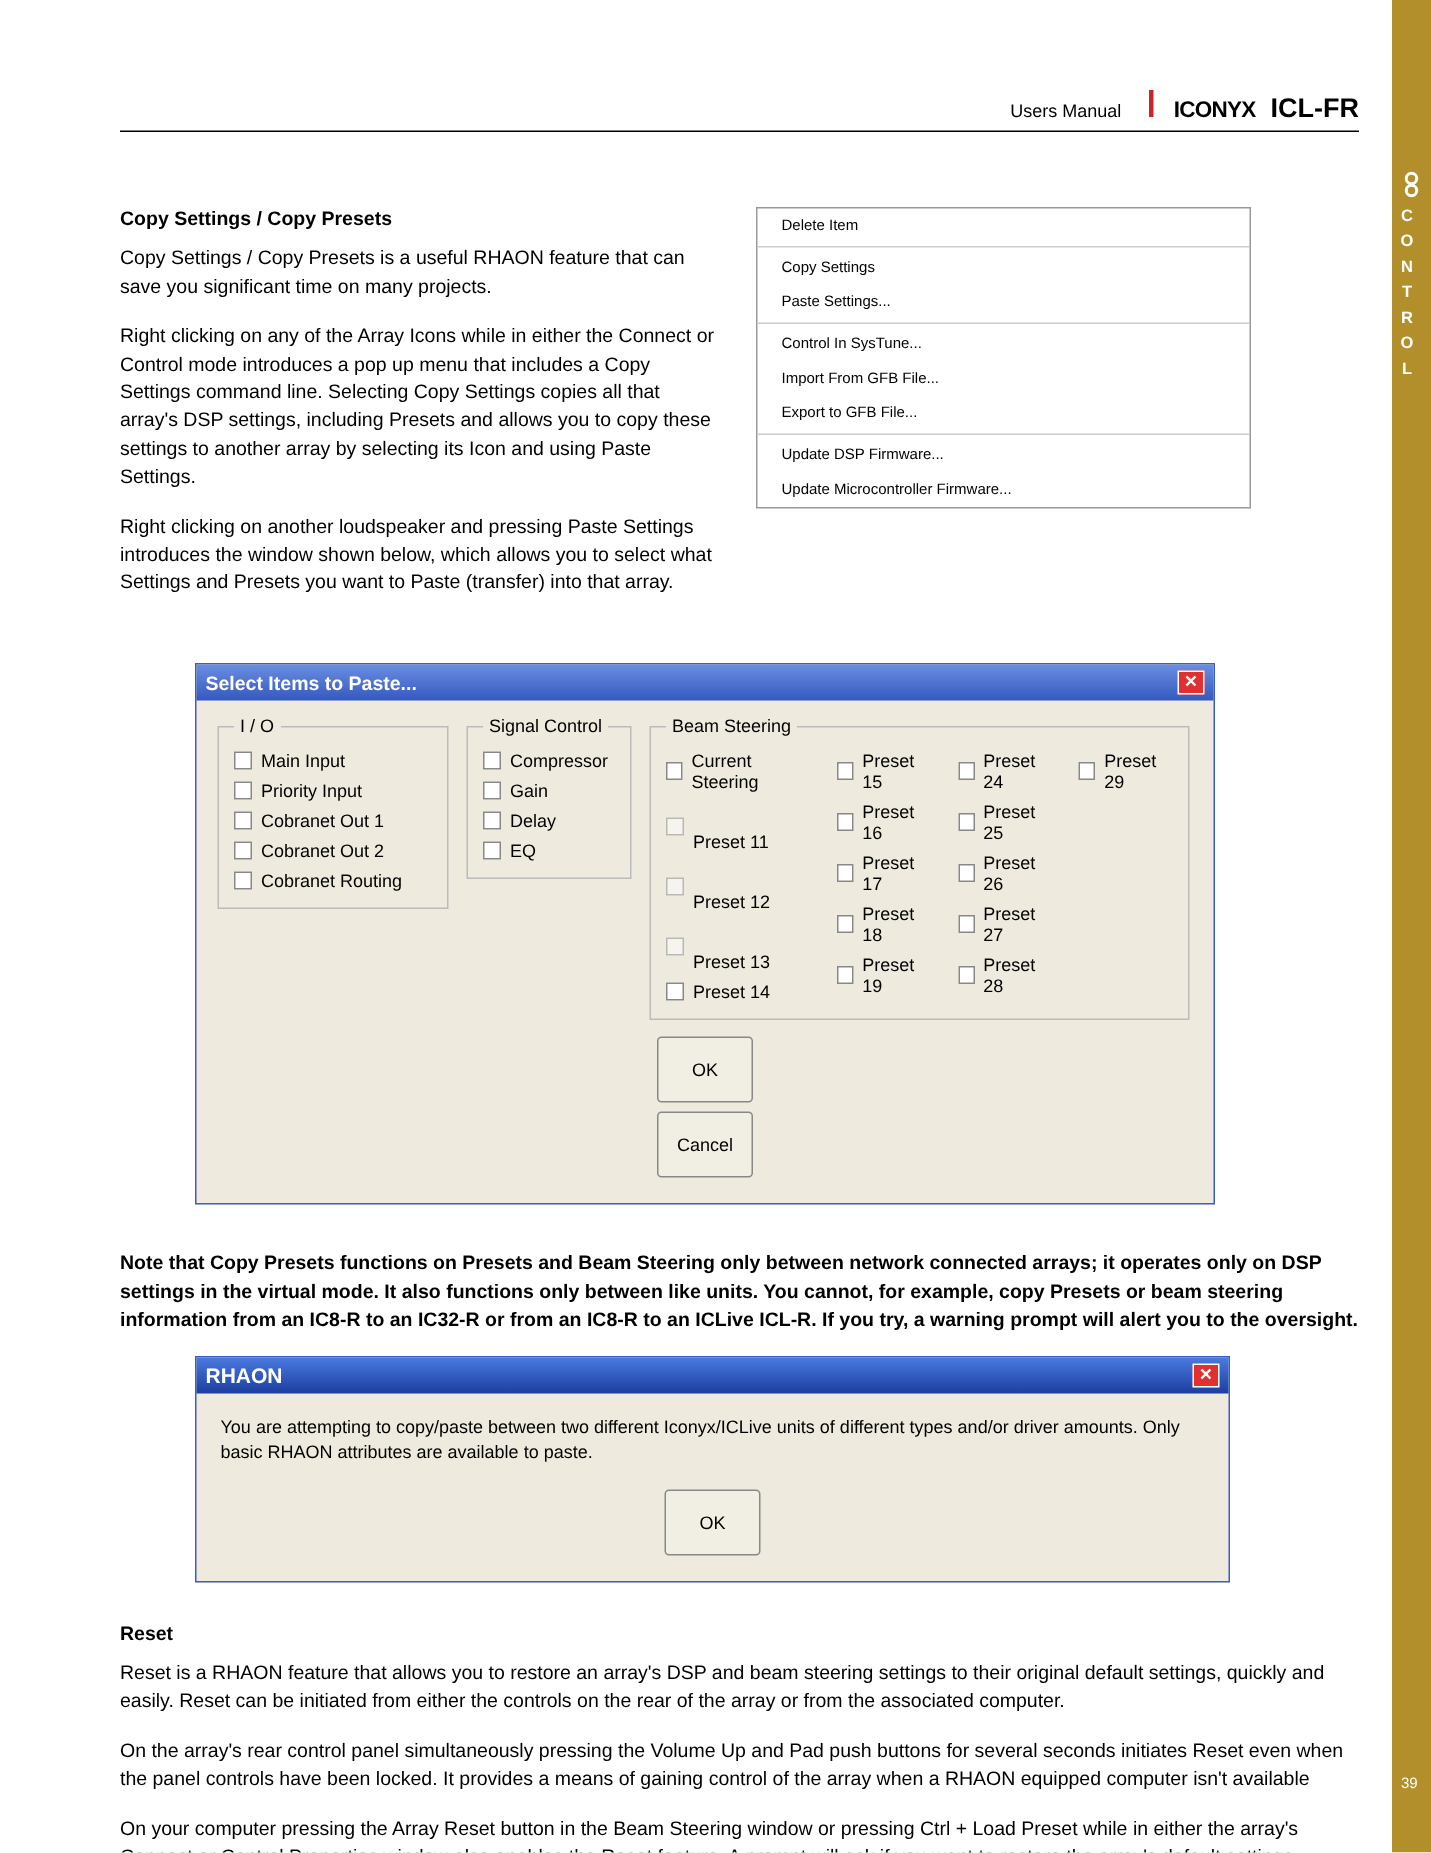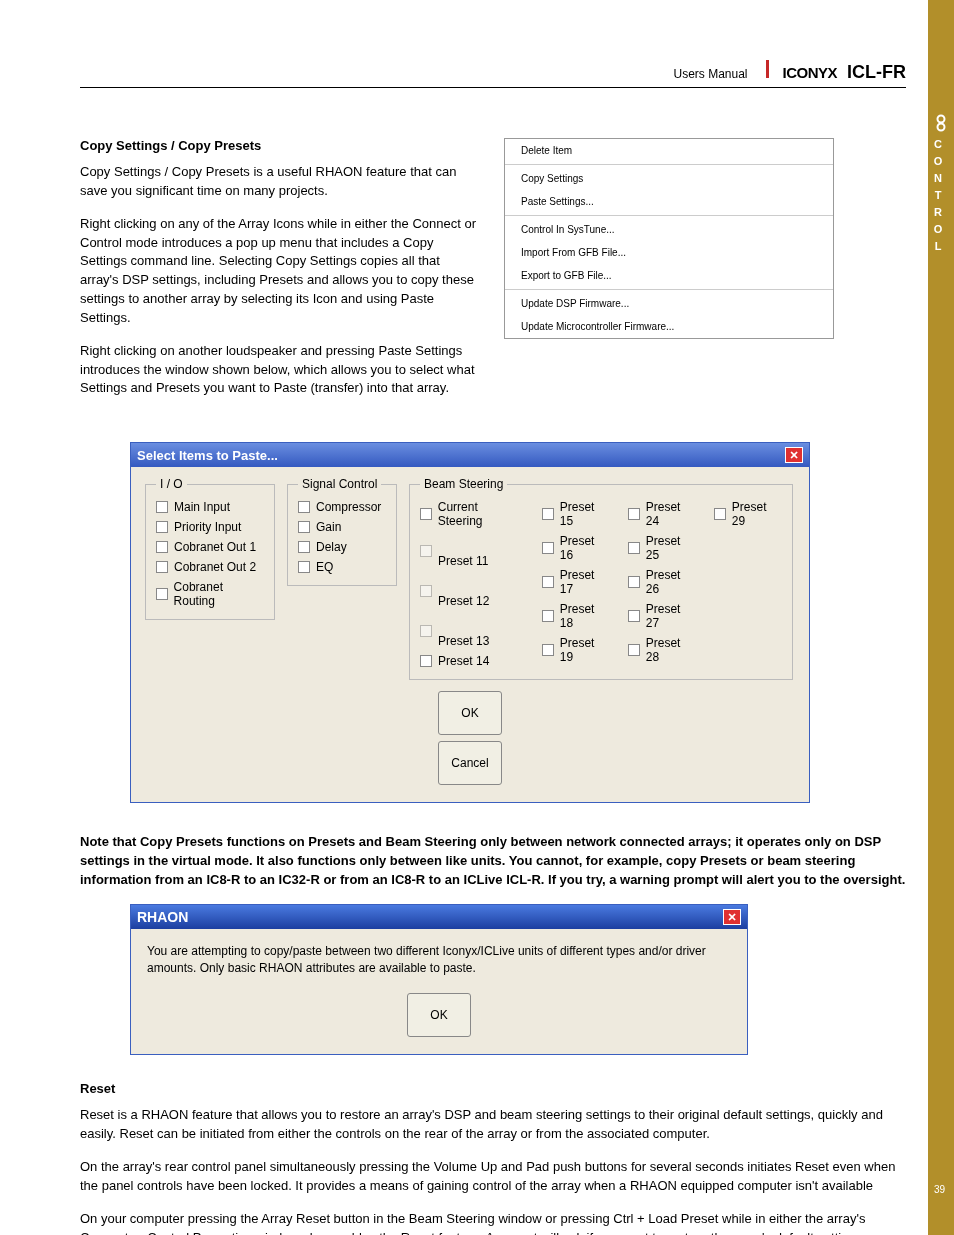--- a/index.html
+++ b/index.html
@@ -151,21 +151,21 @@
     border-radius: 3px;
     font-size: 12px;
     margin: 3px 0;
     text-align: center;
   }
 
   .note-para { margin-top: 30px; font-weight: bold; }
 
   
   .warn-dialog {
-    width: 618px;
+    width: 690px;
     margin: 10px 0 0 50px;
     border: 1px solid #3a5fbf;
     font-family: Tahoma, sans-serif;
     background: #eeeade;
   }
   .warn-dialog .titlebar {
     background: linear-gradient(#4a7ae0,#1c3ea0);
     color: #fff;
     font-weight: bold;
     font-size: 14px;
@@ -230,21 +230,21 @@
     </div>
   </div>
 
   <div class="dialog">
     <div class="titlebar">
       <span>Select Items to Paste...</span>
       <span class="close-btn">✕</span>
     </div>
     <div class="dialog-body">
       <div style="display:flex; gap:6px; align-items:flex-start;">
-        <fieldset class="fs" style="width:130px;">
+        <fieldset class="fs" style="width:154px;">
           <legend>I / O</legend>
           <div id="io-items">
               <div class="chk-row">
                 <span class="chk"></span>
                 <span class="lbl">Main Input</span>
               </div>
               <div class="chk-row">
                 <span class="chk"></span>
                 <span class="lbl">Priority Input</span>
               </div>

